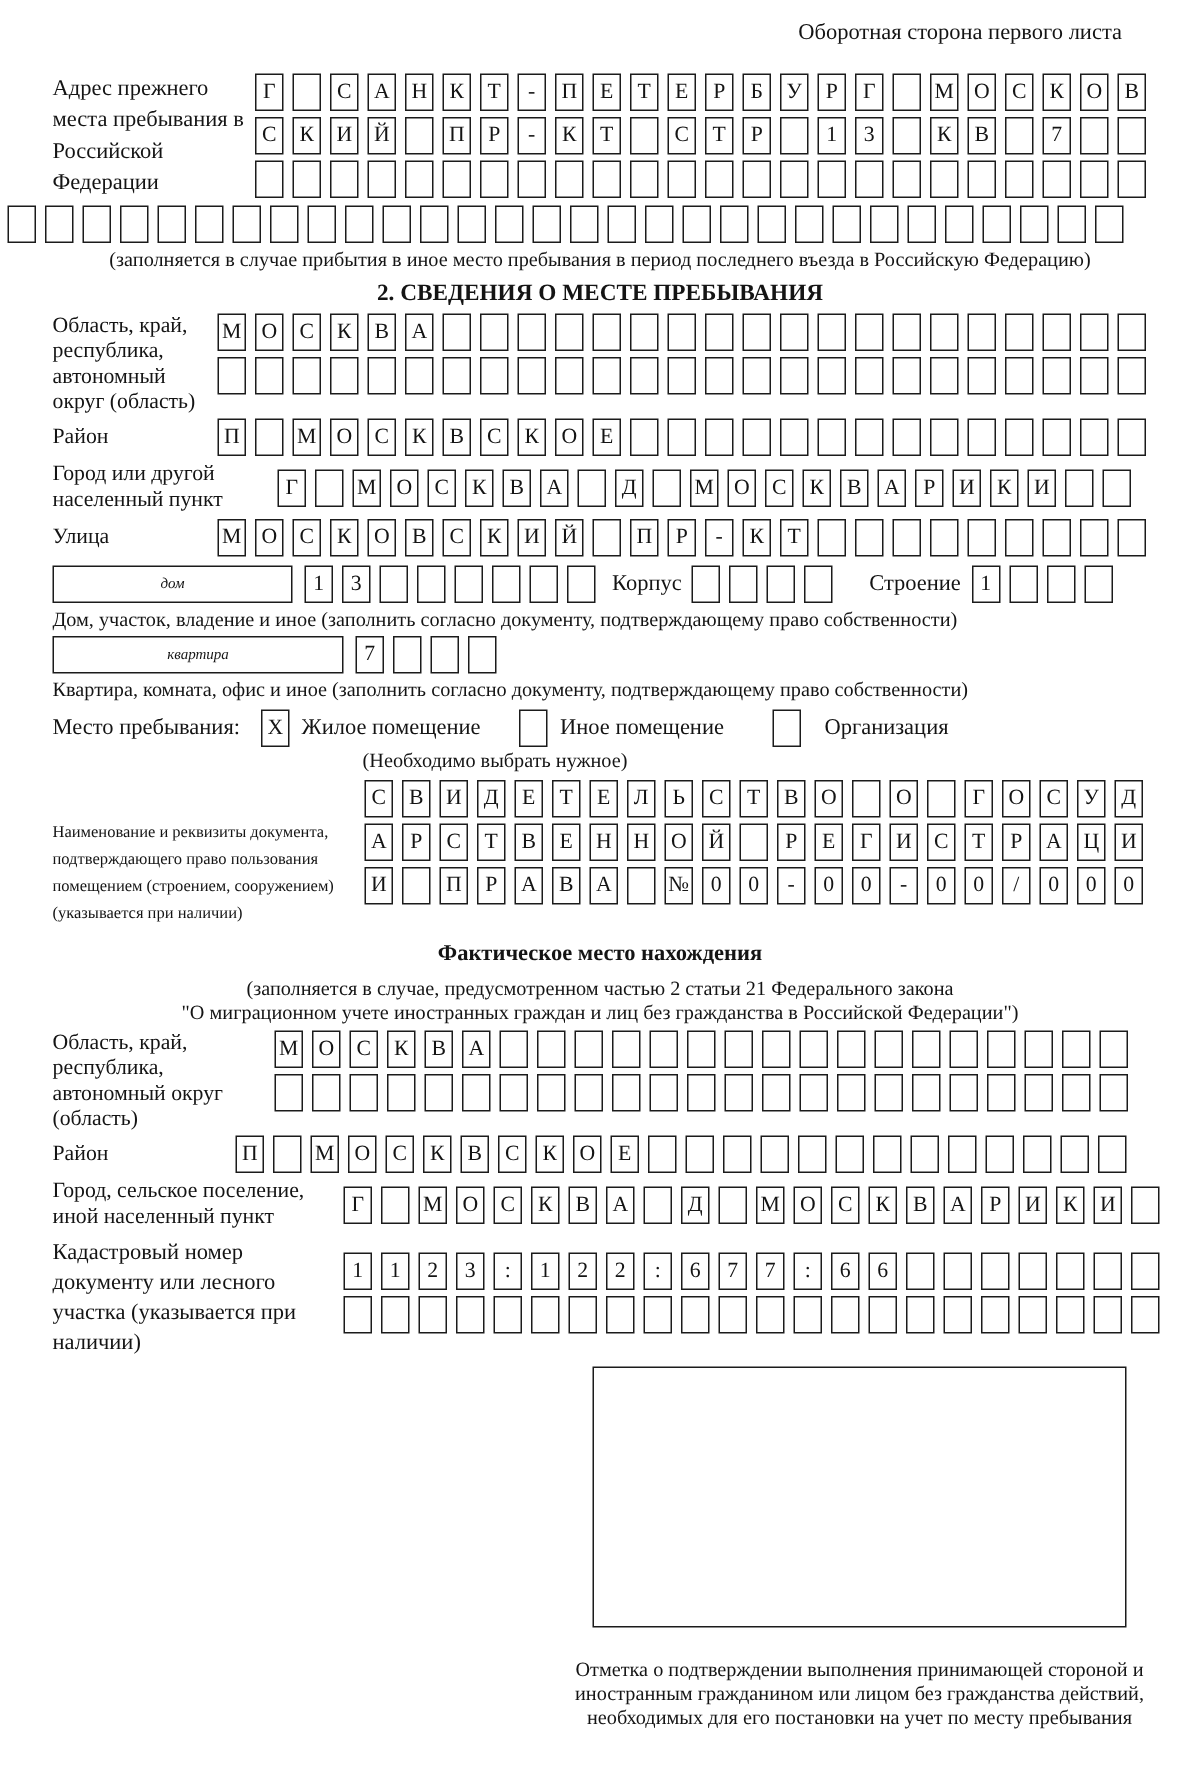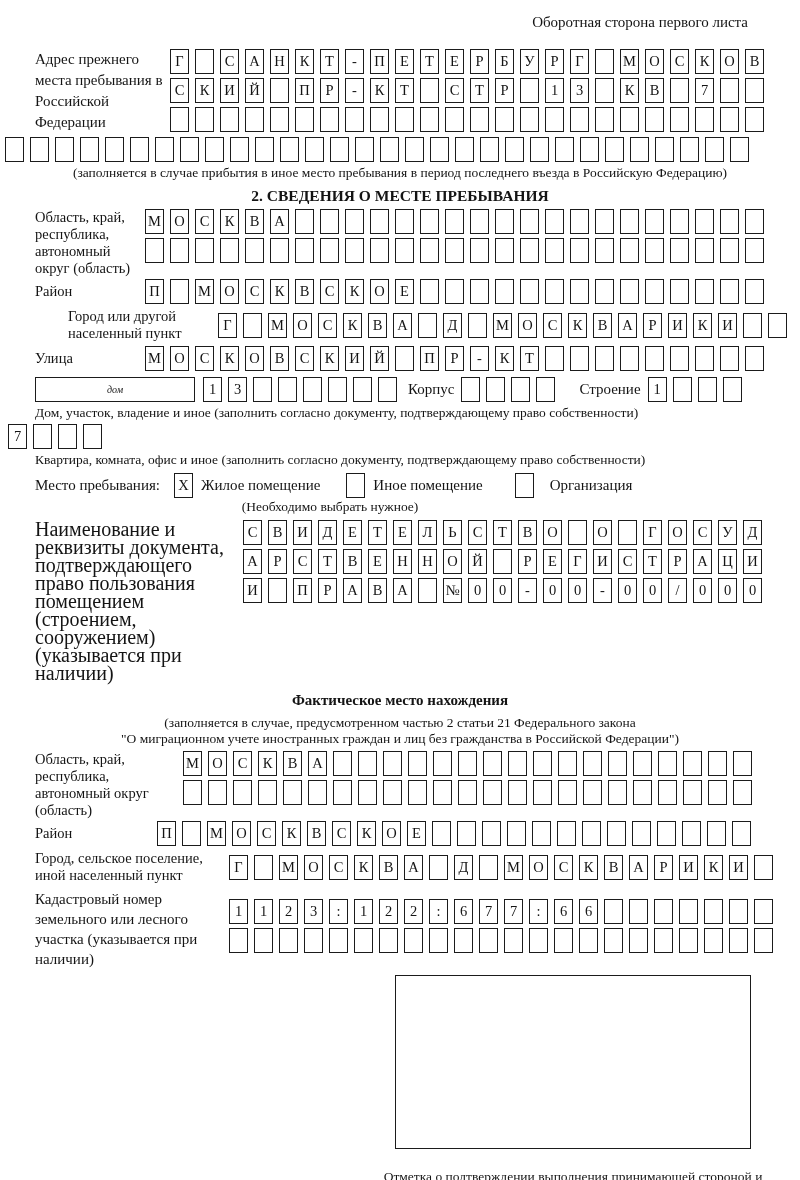--- a/index.html
+++ b/index.html
@@ -236,21 +236,21 @@
       <span class="cell"></span>
       <span class="cell"></span>
       <span class="cell"></span>
       <span class="cell"></span>
       <span class="cell"></span>
       <span class="cell"></span>
       <span class="cell"></span>
     </div>
 </div>
 
-<div class="frow" style="margin-top:4px;align-items:center;padding-left:33px;">
+<div class="frow" style="margin-top:4px;align-items:center;">
   <div class="flabel" style="margin-left:35px;width:148px;">Город или другой населенный пункт</div>
   <div class="cells" style="margin-left:2px;">
       <span class="cell">Г</span>
       <span class="cell"></span>
       <span class="cell">М</span>
       <span class="cell">О</span>
       <span class="cell">С</span>
       <span class="cell">К</span>
       <span class="cell">В</span>
       <span class="cell">А</span>
@@ -326,20 +326,21 @@
   <div class="cells">
       <span class="cell">1</span>
       <span class="cell"></span>
       <span class="cell"></span>
       <span class="cell"></span>
     </div>
 </div>
 <div class="caption" style="margin:3px 0 0 35px;">Дом, участок, владение и иное (заполнить согласно документу, подтверждающему право собственности)</div>
 
 <div class="frow" style="margin-top:3px;align-items:center;">
+  <div class="widebox" style="margin-left:35px;width:192px;">квартира</div>
   <div class="cells" style="margin-left:8px;">
       <span class="cell">7</span>
       <span class="cell"></span>
       <span class="cell"></span>
       <span class="cell"></span>
     </div>
 </div>
 <div class="caption" style="margin:3px 0 0 35px;">Квартира, комната, офис и иное (заполнить согласно документу, подтверждающему право собственности)</div>
 
 <div class="frow" style="margin-top:4px;align-items:center;">
@@ -353,21 +354,21 @@
     </div>
   <div class="inline-label" style="margin:0 32px 0 8px;">Иное помещение</div>
   <div class="cells">
       <span class="cell"></span>
     </div>
   <div class="inline-label" style="margin-left:16px;">Организация</div>
 </div>
 <div class="caption" style="margin-left:35px;width:590px;text-align:center;margin-top:1px;">(Необходимо выбрать нужное)</div>
 
 <div class="frow" style="margin-top:5px;">
-  <div class="flabel" style="margin-left:35px;width:200px;font-size:20px;line-height:18px;">Наименование и реквизиты документа, подтверждающего право пользования помещением (строением, сооружением) (указывается при наличии)</div>
+  <div class="flabel" style="margin-left:35px;width:200px;font-size:11px;line-height:18px;margin-top:26px;">Наименование и реквизиты документа, подтверждающего право пользования помещением (строением, сооружением) (указывается при наличии)</div>
   <div class="cellcol" style="margin-left:8px;">
     <div class="cells">
         <span class="cell">С</span>
         <span class="cell">В</span>
         <span class="cell">И</span>
         <span class="cell">Д</span>
         <span class="cell">Е</span>
         <span class="cell">Т</span>
         <span class="cell">Е</span>
         <span class="cell">Л</span>
@@ -546,21 +547,21 @@
       <span class="cell">А</span>
       <span class="cell">Р</span>
       <span class="cell">И</span>
       <span class="cell">К</span>
       <span class="cell">И</span>
       <span class="cell"></span>
     </div>
 </div>
 
 <div class="frow" style="margin-top:5px;">
-  <div class="flabel" style="margin-left:35px;width:190px;font-size:15px;line-height:20px;">Кадастровый номер земельного или лесного участка (указывается при наличии)</div>
+  <div class="flabel" style="margin-left:35px;width:190px;font-size:15px;line-height:20px;">Кадастровый номер документу или лесного участка (указывается при наличии)</div>
   <div class="cellcol" style="margin-left:4px;margin-top:10px;">
     <div class="cells">
         <span class="cell">1</span>
         <span class="cell">1</span>
         <span class="cell">2</span>
         <span class="cell">3</span>
         <span class="cell">:</span>
         <span class="cell">1</span>
         <span class="cell">2</span>
         <span class="cell">2</span>

